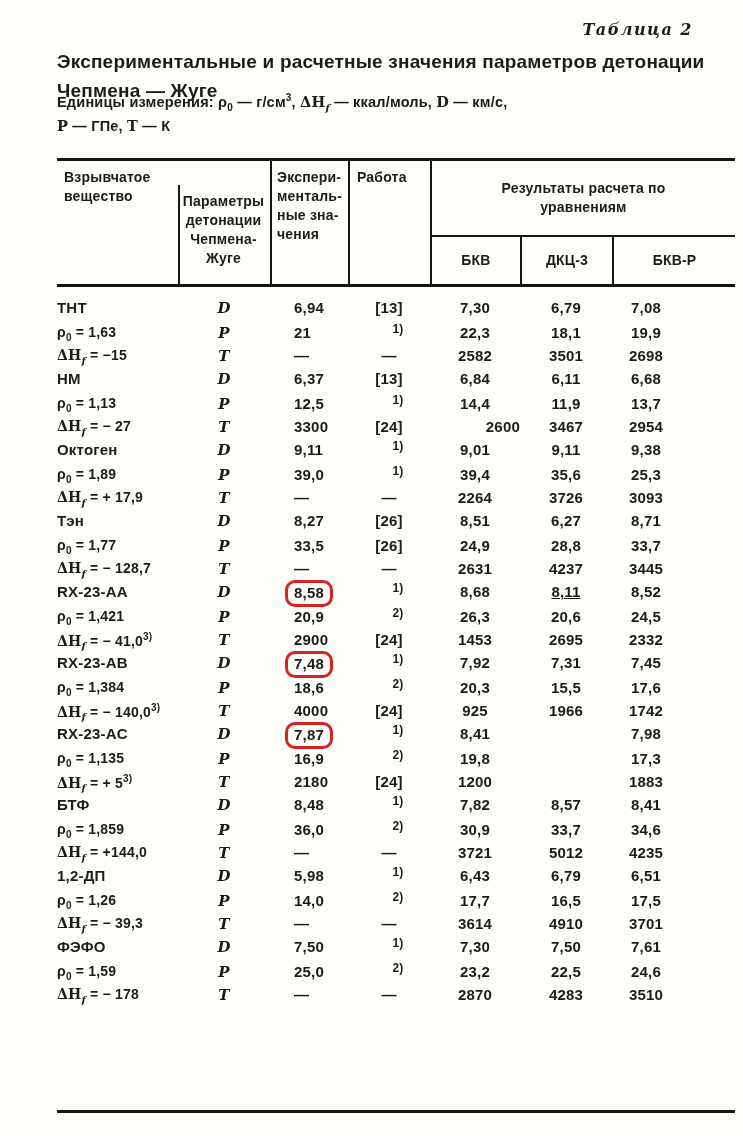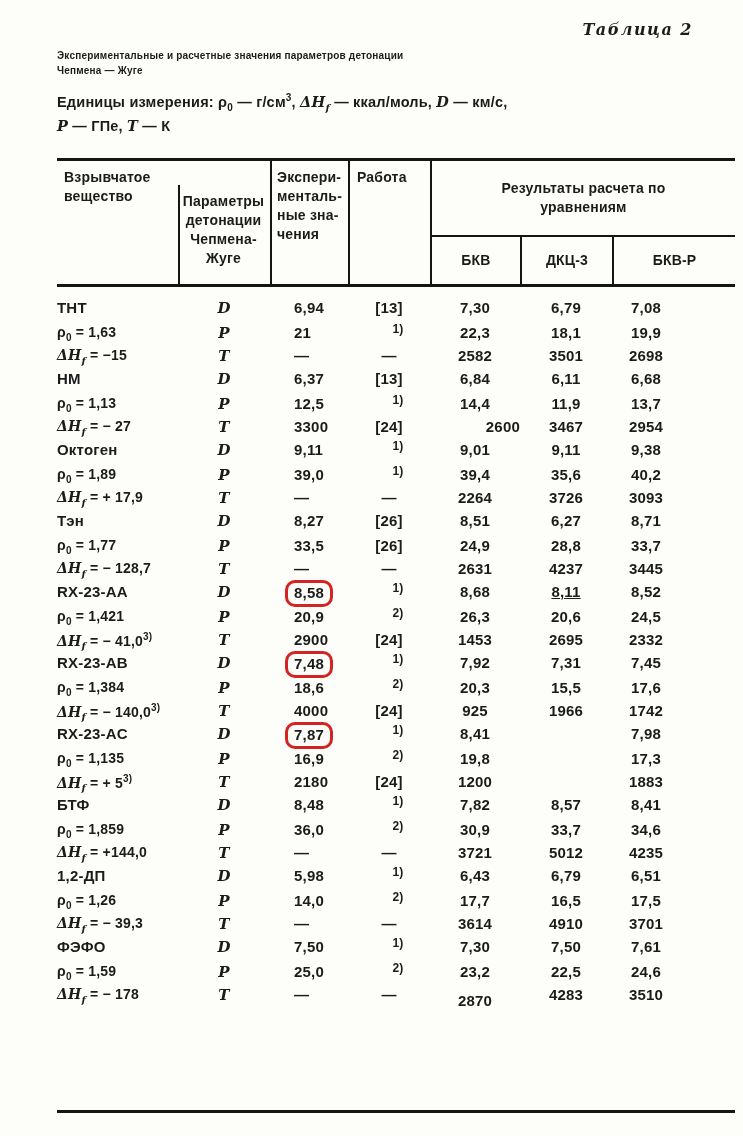--- a/index.html
+++ b/index.html
@@ -5,25 +5,25 @@
   html,body { margin:0; padding:0; background:#ffffff; }
   .page {
     position:relative; width:743px; height:1136px; margin:0 auto;
     background:#fdfdfa; color:#1b1b1b; overflow:hidden;
     font-family:"Liberation Sans", sans-serif; font-weight:700; letter-spacing:.2px;
   }
   .table-label {
     position:absolute; top:20px; right:50px;
     font-family:"DejaVu Serif", serif; font-style:italic; font-size:16px; letter-spacing:1.5px;
   }
-  .caption { position:absolute; left:57px; top:48px; font-size:10px; line-height:1.5; }
+  .caption { position:absolute; left:57px; top:48px; font-size:19px; line-height:1.5; }
   .units   { position:absolute; left:57px; top:90px; font-size:14.5px; line-height:1.55; }
   .m-sub   { font-size:10px; vertical-align:sub; }
   .m-sup   { font-size:10px; vertical-align:super; }
-  .m-it    { font-style:italic; font-family:"DejaVu Serif", serif; }
+  .m-it    { font-family:"DejaVu Serif", serif; }
   .m-subit { font-size:10px; vertical-align:sub; font-style:italic; font-family:"DejaVu Serif", serif; }
 
   .dtable { position:absolute; left:57px; top:158px; width:678px; }
   .thead {
     display:grid;
     grid-template-columns:121px 92px 78px 82px 90px 92px 123px;
     grid-template-rows:76px 47px;
     border-top:3px solid #151515; border-bottom:3px solid #151515;
     font-size:14px; line-height:1.35; white-space:pre-line;
   }
@@ -157,21 +157,21 @@
           <div class="ecell" style="grid-row: 1;">9,11</div>
           <div class="wcell" style="grid-row: 1;"><span class="wsup">1)</span></div>
           <div class="b1" style="grid-row: 1;">9,01</div>
           <div class="b2" style="grid-row: 1;">9,11</div>
           <div class="b3" style="grid-row: 1;">9,38</div>
           <div class="pcell" style="grid-row: 2;">P</div>
           <div class="ecell" style="grid-row: 2;">39,0</div>
           <div class="wcell" style="grid-row: 2;"><span class="wsup">1)</span></div>
           <div class="b1" style="grid-row: 2;">39,4</div>
           <div class="b2" style="grid-row: 2;">35,6</div>
-          <div class="b3" style="grid-row: 2;">40,2</div>
+          <div class="b3" style="grid-row: 2;">25,3</div>
           <div class="pcell" style="grid-row: 3;">T</div>
           <div class="ecell" style="grid-row: 3;">—</div>
           <div class="wcell" style="grid-row: 3;">—</div>
           <div class="b1" style="grid-row: 3;">2264</div>
           <div class="b2" style="grid-row: 3;">3726</div>
           <div class="b3" style="grid-row: 3;">3093</div>
         </div>
         <div class="grp">
           <div class="nm">Тэн</div>
           <div class="sym1"><span>ρ</span><span class="m-sub">0</span> = 1,77</div>
@@ -322,21 +322,21 @@
           <div class="b3" style="grid-row: 1;">7,61</div>
           <div class="pcell" style="grid-row: 2;">P</div>
           <div class="ecell" style="grid-row: 2;">25,0</div>
           <div class="wcell" style="grid-row: 2;"><span class="wsup">2)</span></div>
           <div class="b1" style="grid-row: 2;">23,2</div>
           <div class="b2" style="grid-row: 2;">22,5</div>
           <div class="b3" style="grid-row: 2;">24,6</div>
           <div class="pcell" style="grid-row: 3;">T</div>
           <div class="ecell" style="grid-row: 3;">—</div>
           <div class="wcell" style="grid-row: 3;">—</div>
-          <div class="b1" style="grid-row: 3; margin-top: 6px;">2870</div>
+          <div class="b1" style="grid-row: 3;">2870</div>
           <div class="b2" style="grid-row: 3;">4283</div>
           <div class="b3" style="grid-row: 3;">3510</div>
         </div>
       </div>
   </div>
 
 
   <div class="bottom-rule"></div>
 
 </div>

